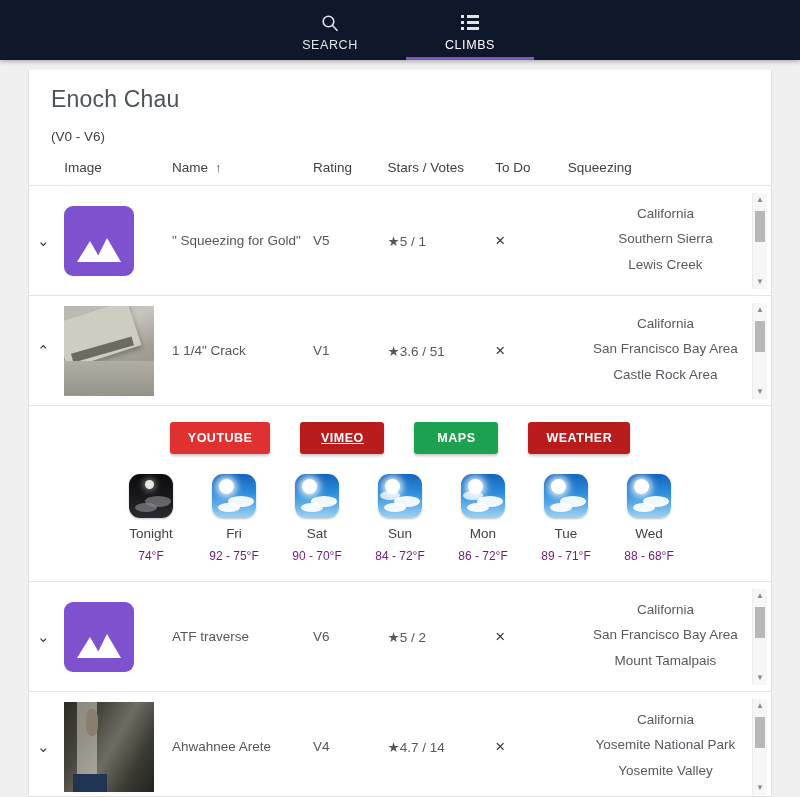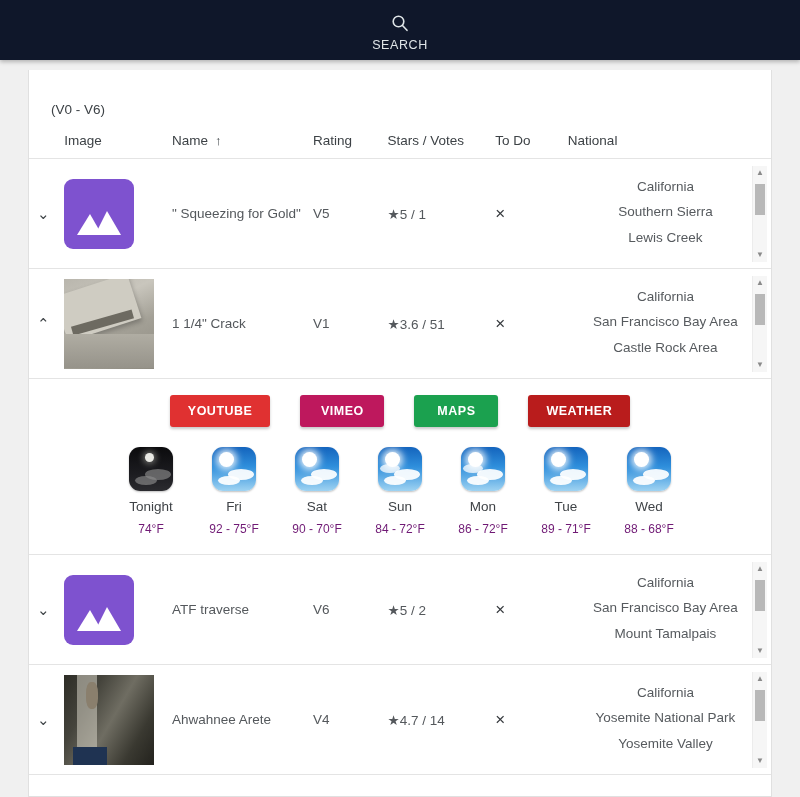--- a/index.html
+++ b/index.html
@@ -275,26 +275,47 @@
   <div class="nav-tab">
     <span class="nav-icon">
       <svg width="18" height="18" viewBox="0 0 18 18">
         <circle cx="7.5" cy="7.5" r="5.3" fill="none" stroke="#dfe5e7" stroke-width="1.6"></circle>
         <line x1="11.5" y1="11.5" x2="16" y2="16.3" stroke="#dfe5e7" stroke-width="1.6" stroke-linecap="round"></line>
       </svg>
     </span>
     <span class="nav-label">SEARCH</span>
   </div>
 
+  <div class="nav-tab active">
+    <span class="nav-icon">
+      <span class="list-icon">
+        <span class="li-row">
+            <span class="li-dot"></span>
+            <span class="li-bar"></span>
+          </span>
+        <span class="li-row">
+            <span class="li-dot"></span>
+            <span class="li-bar"></span>
+          </span>
+        <span class="li-row">
+            <span class="li-dot"></span>
+            <span class="li-bar"></span>
+          </span>
+      </span>
+    </span>
+    <span class="nav-label">CLIMBS</span>
+    <span class="nav-underline"></span>
+  </div>
 </div>
 
 <div class="page">
   <div class="card">
 
     <div class="card-head">
+      <div class="page-title">Enoch Chau</div>
       <div class="page-subtitle">(V0 - V6)</div>
     </div>
 
     <table class="climbs">
       <colgroup>
         <col class="col-toggle">
           <col class="col-image">
           <col class="col-name">
         <col class="col-rating">
           <col class="col-stars">
@@ -304,21 +325,21 @@
       <thead>
         <tr>
           <th></th>
           <th>Image</th>
           <th>
             <span>Name</span><span class="sort-arrow">↑</span>
           </th>
           <th>Rating</th>
           <th>Stars / Votes</th>
           <th>To Do</th>
-          <th>National</th>
+          <th>Squeezing</th>
         </tr>
       </thead>
       <tbody>
           <tr>
     <td>
       <span class="chev">⌄</span>
     </td>
     <td>
               <div class="thumb-ph">
                 <svg width="44" height="26" viewBox="0 0 44 26">
@@ -383,21 +404,21 @@
           <span class="sb-arrow">▼</span>
         </div>
       </div>
     </td>
   </tr>
           <tr>
     <td class="detail-cell" colspan="7">
       <div class="detail-panel">
         <div class="btn-row">
                   <button class="xbtn" style="background: rgb(224, 49, 49);">YOUTUBE</button>
-                  <button class="xbtn" style="background: #be185d;">VIMEO</button>
+                  <button class="xbtn" style="background: #b91c1c; text-decoration: underline;">VIMEO</button>
                   <button class="xbtn" style="background: rgb(27, 161, 79);">MAPS</button>
                   <button class="xbtn" style="background: #b91c1c;">WEATHER</button>
                 </div>
         <div class="weather-row">
                   <div class="wx">
                     <div class="wx-icon night">
                       <span class="wx-moon"></span>
                       <span class="wx-cloud c1"></span>
                       <span class="wx-cloud c2"></span>
                     </div>

